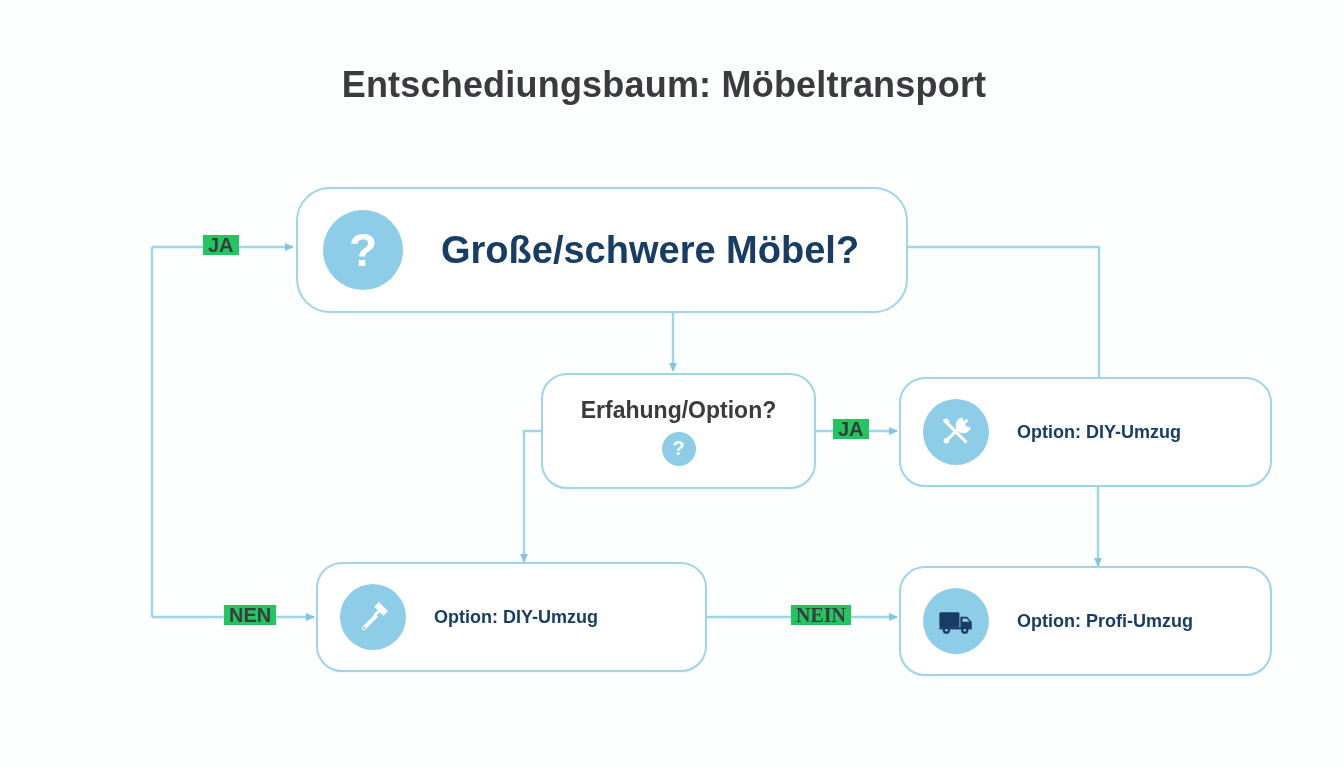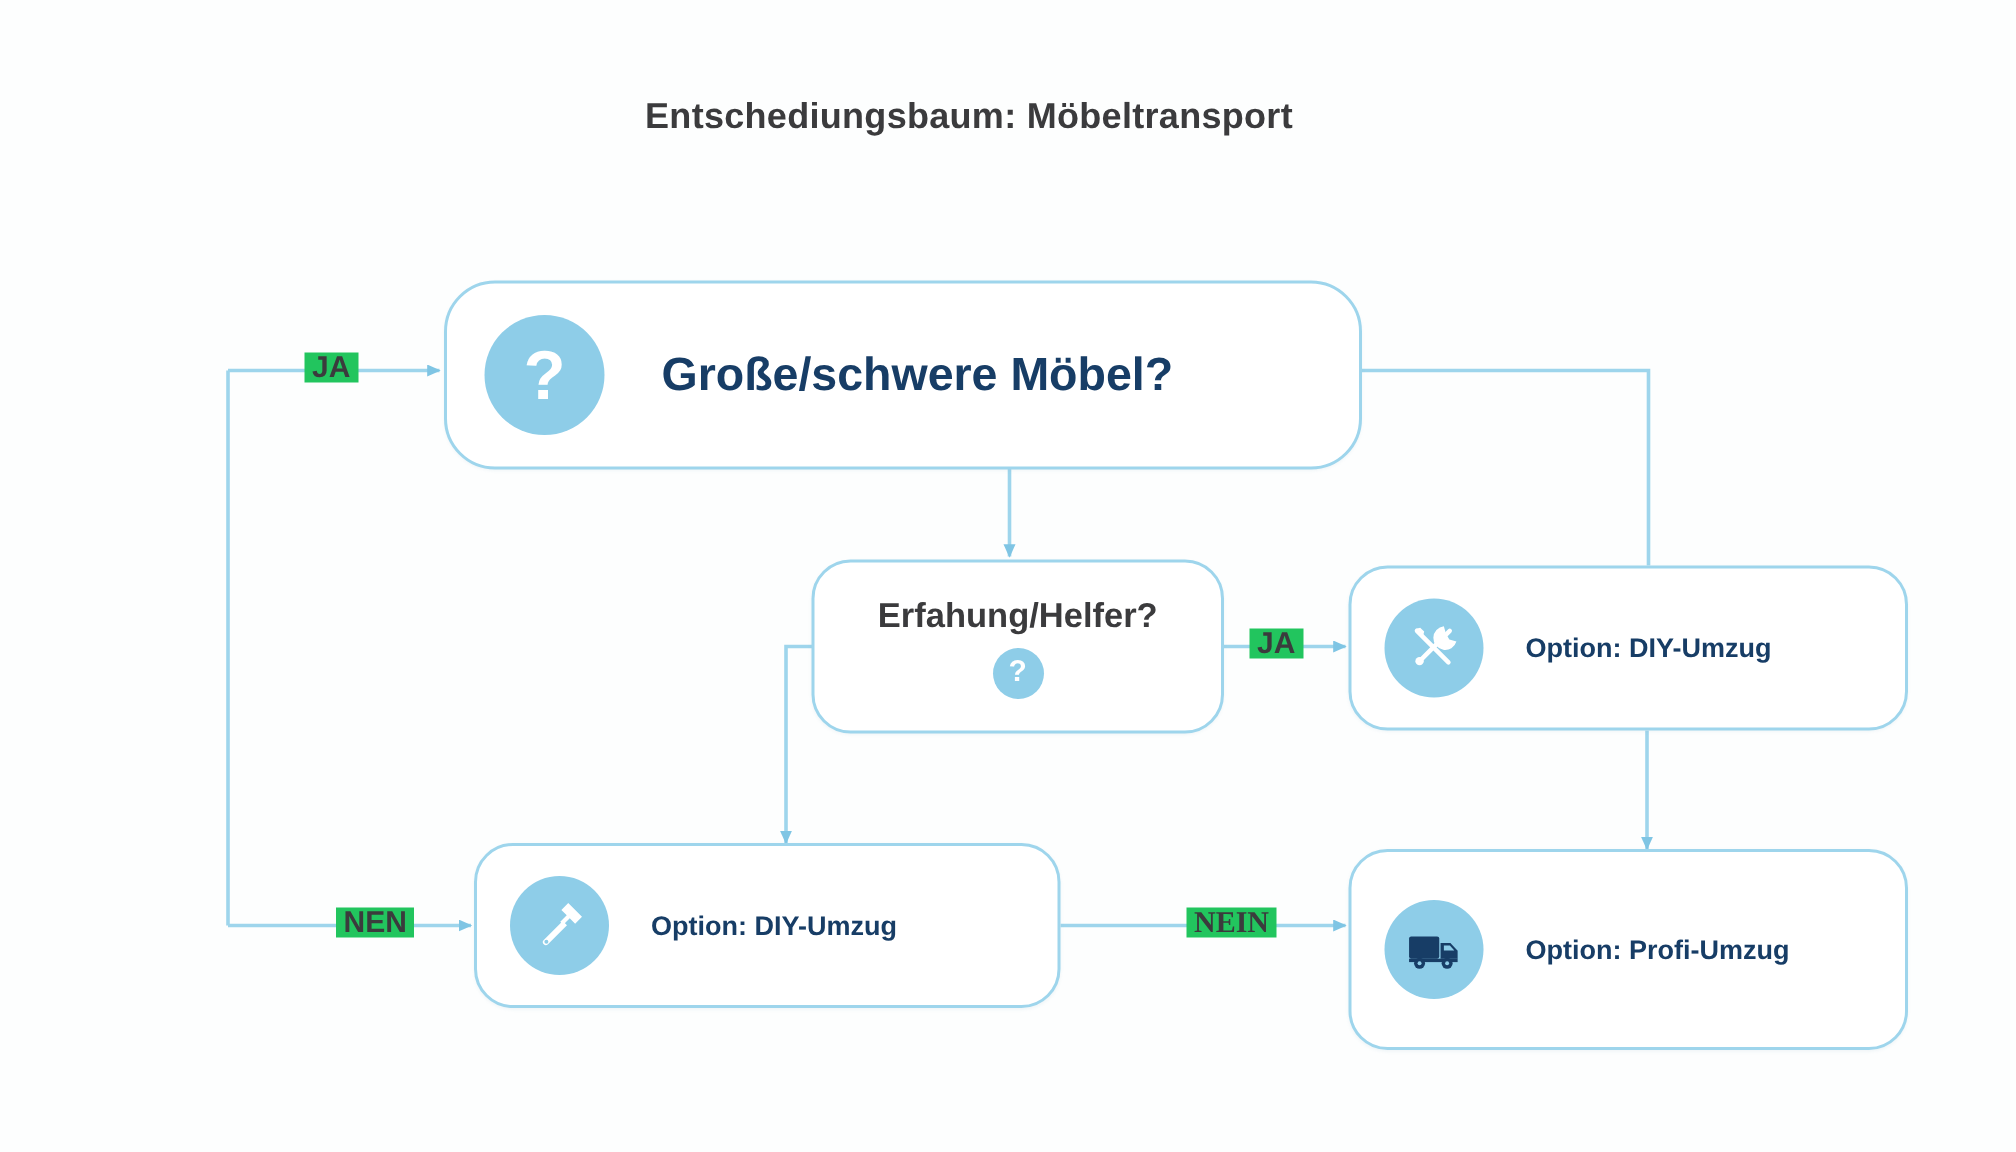--- a/index.html
+++ b/index.html
@@ -6,22 +6,22 @@
   body{
     width:1344px;height:768px;overflow:hidden;
     background:#fdfefe;
     font-family:"Liberation Sans", sans-serif;
     position:relative;
   }
   #canvas{position:absolute;inset:0;}
   svg.edges{position:absolute;left:0;top:0;width:1344px;height:768px;pointer-events:none;}
 
   .title{
-    position:absolute;left:0;top:64px;width:1292px;text-align:center;
-    font-size:24px;font-weight:bold;color:#3b3b3d;letter-spacing:.2px;
+    position:absolute;left:18px;top:64px;width:1292px;text-align:center;
+    font-size:36px;font-weight:bold;color:#3b3b3d;letter-spacing:.2px;
   }
 
   .node{
     position:absolute;box-sizing:border-box;
     background:#ffffff;border:2px solid #9ed5ec;border-radius:30px;
     display:flex;align-items:center;
     box-shadow:0 1px 2px rgba(140,180,200,.10);
   }
   .node.root{border-radius:34px;}
   .node.col{flex-direction:column;justify-content:center;align-items:center;}
@@ -29,21 +29,21 @@
   .badge{
     border-radius:50%;background:#8ecde8;
     display:flex;align-items:center;justify-content:center;
     flex:0 0 auto;color:#ffffff;font-weight:bold;
   }
   .badge.q-lg{width:80px;height:80px;font-size:46px;margin-left:25px;}
   .badge.q-sm{width:34px;height:34px;font-size:20px;margin-top:8px;}
   .badge.ico{width:66px;height:66px;margin-left:22px;}
 
   .label-nav{color:#173d66;font-weight:bold;}
-  .node .txt-root{font-size:31px;margin-left:38px;}
+  .node .txt-root{font-size:38px;margin-left:38px;}
   .node .txt-opt{font-size:18px;margin-left:28px;}
   .txt-dark{color:#3b3b3d;font-size:23px;font-weight:bold;}
 
   .edge-label{
     position:absolute;color:#3b3b3d;font-weight:bold;font-size:20px;
     background:#22c55e;padding:0 5px;line-height:1;
   }
 </style>
 </head>
 <body>
@@ -82,21 +82,21 @@
   <div class="edge-label" style="left:833px;top:419px;">JA</div>
   <div class="edge-label" style="left:224px;top:605px;">NEN</div>
   <div class="edge-label" style="left:791px;top:605px;font-family:Liberation Serif, serif;">NEIN</div>
 
   <div class="node root" style="left:296px;top:187px;width:612px;height:126px;">
     <div class="badge q-lg">?</div>
     <div class="label-nav txt-root">Große/schwere Möbel?</div>
   </div>
 
   <div class="node col" style="left:541px;top:373px;width:275px;height:116px;border-radius:26px;">
-    <div class="txt-dark">Erfahung/Helfer?</div>
+    <div class="txt-dark">Erfahung/Option?</div>
     <div class="badge q-sm">?</div>
   </div>
 
   <div class="node" style="left:899px;top:377px;width:373px;height:110px;border-radius:26px;">
     <div class="badge ico">
       <svg width="42" height="42" viewBox="0 0 48 48" aria-hidden="true">
         <g stroke="#ffffff" stroke-width="3.4" stroke-linecap="round" fill="none">
           <line x1="11" y1="11" x2="35" y2="35"></line>
           <line x1="36" y1="11" x2="14" y2="33"></line>
         </g>
@@ -112,21 +112,21 @@
     <div class="badge ico">
       <svg width="40" height="40" viewBox="0 0 48 48" aria-hidden="true">
         <path d="M31 6 l11 11 -5.5 5.5 -4.3 -4.3 -5.2 5.2 -2.4 -2.4 5.2 -5.2 -4.3 -4.3 z" fill="#ffffff"></path>
         <path d="M26.6 20.4 l3.4 3.4 -15.2 15.2 a2.4 2.4 0 0 1 -3.4 -3.4 z" fill="#ffffff"></path>
         <circle cx="13.5" cy="37" r="1.6" fill="#8ecde8"></circle>
       </svg>
     </div>
     <div class="label-nav txt-opt">Option: DIY-Umzug</div>
   </div>
 
-  <div class="node" style="left:899px;top:566px;width:373px;height:134px;border-radius:26px;">
+  <div class="node" style="left:899px;top:566px;width:373px;height:110px;border-radius:26px;">
     <div class="badge ico">
       <svg width="42" height="42" viewBox="0 0 48 48" aria-hidden="true">
         <rect x="5" y="14" width="23" height="17" rx="1.6" fill="#173d66"></rect>
         <path d="M29 19 h7.5 l5.5 6 v6 h-13 z" fill="#173d66"></path>
         <path d="M31.5 21 h4.6 l3.4 3.8 h-8 z" fill="#8ecde8"></path>
         <rect x="5" y="31" width="37" height="2.6" fill="#173d66"></rect>
         <circle cx="13" cy="34.5" r="4.2" fill="#173d66"></circle>
         <circle cx="34" cy="34.5" r="4.2" fill="#173d66"></circle>
         <circle cx="13" cy="34.5" r="1.5" fill="#8ecde8"></circle>
         <circle cx="34" cy="34.5" r="1.5" fill="#8ecde8"></circle>

